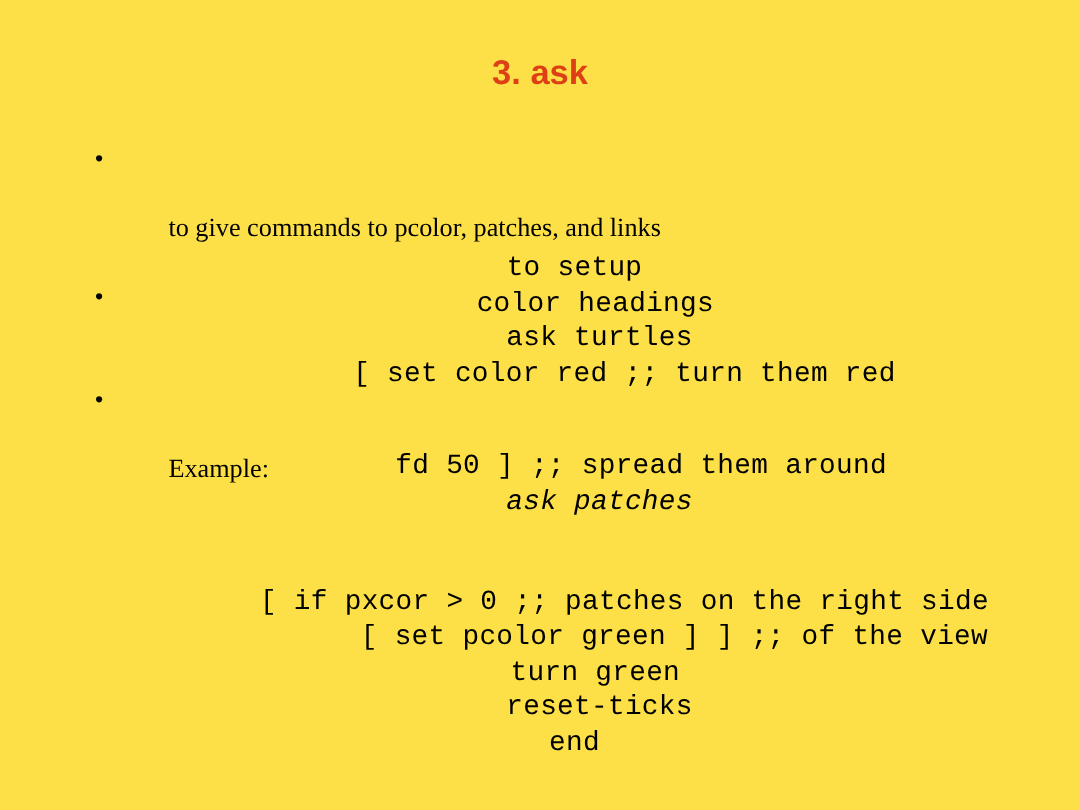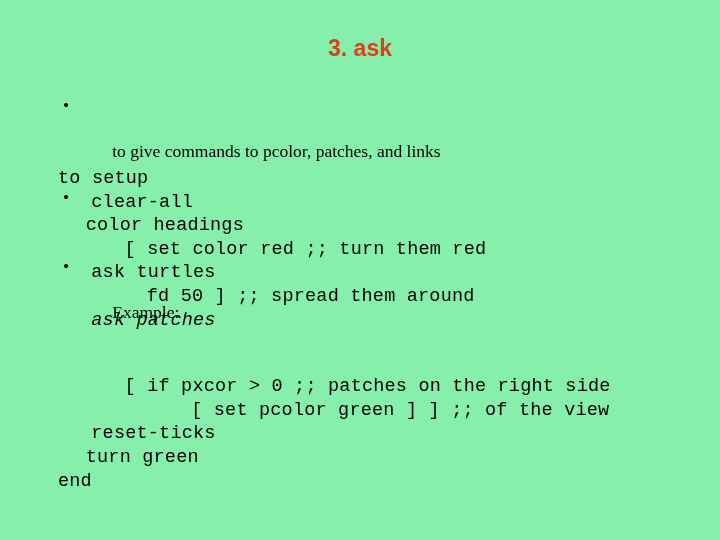--- a/index.html
+++ b/index.html
@@ -15,21 +15,21 @@
     overflow: hidden;
     position: relative;
   }
 
   #slide {
     position: absolute;
     left: 0;
     top: 0;
     width: 720px;
     height: 540px;
-    background: #86efac;
+    background: #fde047;
   }
 
   
   #slide-title {
     position: absolute;
     left: 0;
     top: 34px;
     width: 720px;
     text-align: center;
     font-family: "Liberation Sans", sans-serif;
@@ -77,20 +77,21 @@
     top: 167px;
     width: 650px;
   }
   .code-line {
     font-family: "Liberation Mono", "DejaVu Sans Mono", monospace;
     font-size: 18.5px;
     line-height: 23.6px;
     color: #000000;
     white-space: pre;
     letter-spacing: 0.2px;
+    text-align: center;
   }
 </style>
 </head>
 <body>
 
 <div id="slide">
 
   <div id="slide-title">3. ask</div>
 
   <ul id="bullet-list">
@@ -102,26 +103,25 @@
       <span class="bullet-marker">•</span>
     </li>
     <li class="bullet-item">
       <span class="bullet-marker">•</span>
       <span class="bullet-text">Example:</span>
     </li>
   </ul>
 
   <div id="code-block">
       <div class="code-line" style="padding-left: 0px;">to setup</div>
-      <div class="code-line" style="padding-left: 33.3px;">clear-all</div>
       <div class="code-line" style="padding-left: 27.75px;">color headings</div>
+      <div class="code-line" style="padding-left: 33.3px;">ask turtles</div>
       <div class="code-line" style="padding-left: 66.6px;">[ set color red ;; turn them red</div>
-      <div class="code-line" style="padding-left: 33.3px;">ask turtles</div>
-      <div class="code-line" style="padding-left: 88.8px;">fd 50 ] ;; spread them around</div>
+      <div class="code-line" style="padding-left: 88.8px; margin-top: 38px;">fd 50 ] ;; spread them around</div>
       <div class="code-line" style="padding-left: 33.3px; font-style: italic;">ask patches</div>
       <div class="code-line" style="padding-left: 66.6px; margin-top: 43px;">[ if pxcor &gt; 0 ;; patches on the right side</div>
       <div class="code-line" style="padding-left: 133.2px;">[ set pcolor green ] ] ;; of the view</div>
+      <div class="code-line" style="padding-left: 27.75px;">turn green</div>
       <div class="code-line" style="padding-left: 33.3px;">reset-ticks</div>
-      <div class="code-line" style="padding-left: 27.75px;">turn green</div>
       <div class="code-line" style="padding-left: 0px;">end</div>
     </div>
 
 </div>
 
 </body></html>

